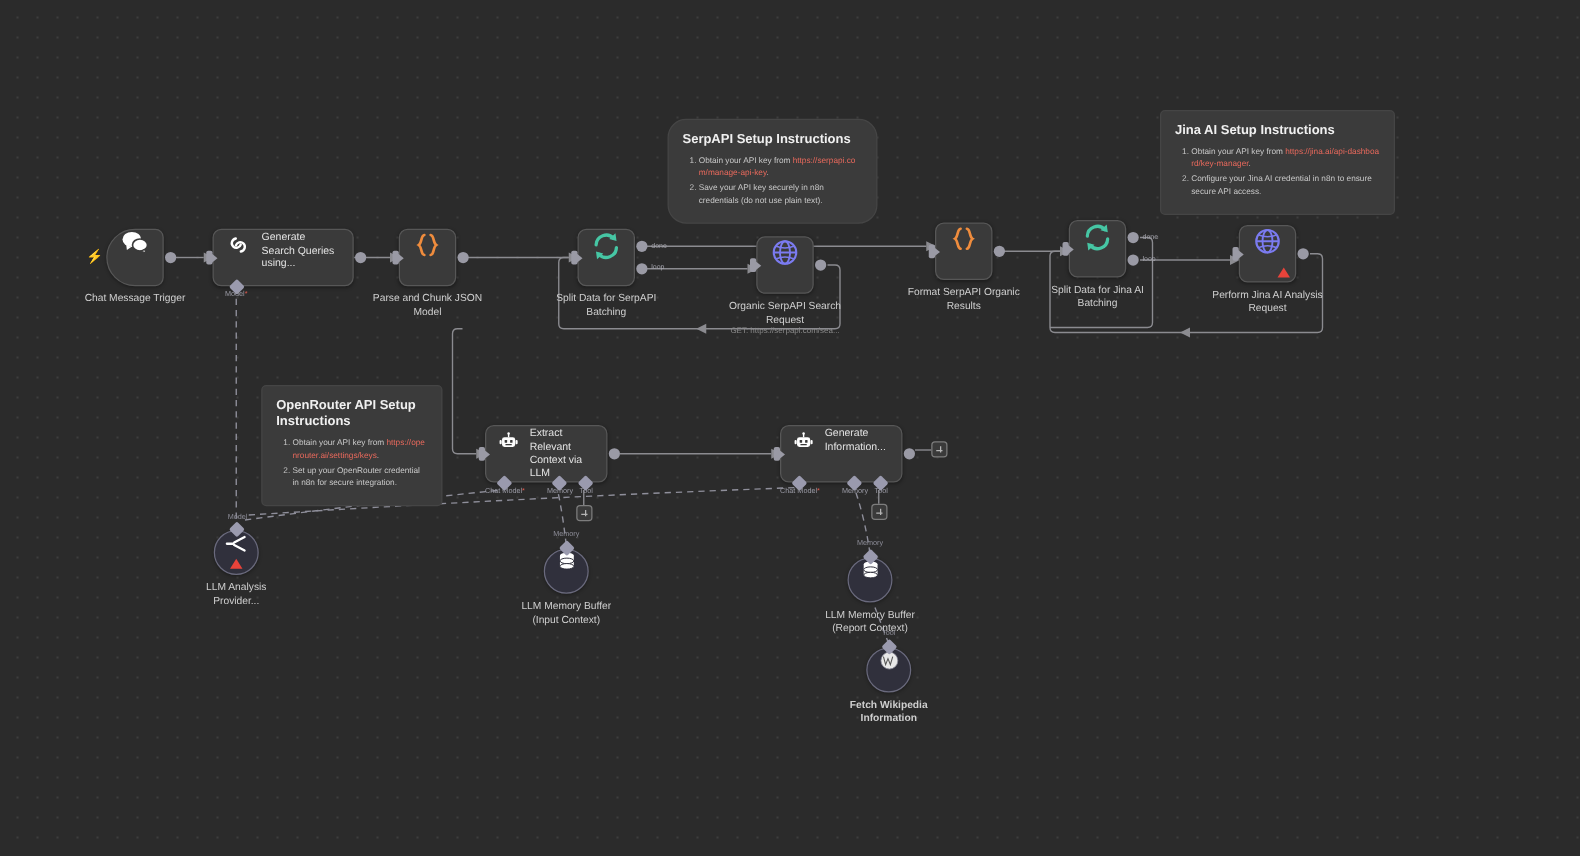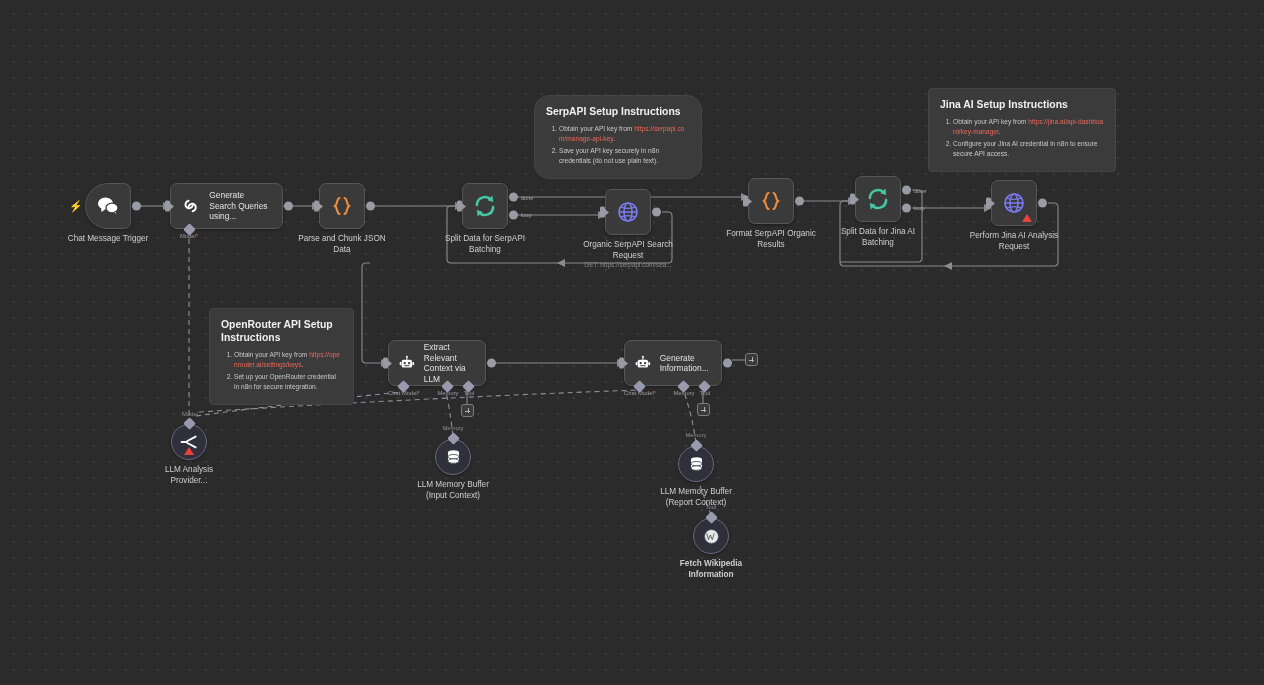--- a/index.html
+++ b/index.html
@@ -18,21 +18,21 @@
     background-position: 6px 6px;
   }
   #edges { position: absolute; inset: 0; width: 1264px; height: 685px; pointer-events: none; }
 
   
   .node {
     position: absolute;
     background: #3a3a3a;
     border: 1px solid #575757;
     border-radius: 7px;
-    display: flex; align-items: center;
+    display: flex; 
     box-shadow: 0 1px 3px rgba(0,0,0,.35);
   }
   .node.square { width: 46px; height: 46px; justify-content: center; }
   .node.wide { height: 46px; padding: 0 10px; gap: 9px; }
   .node.trigger {
     width: 46px; height: 46px; justify-content: center;
     border-top-left-radius: 24px; border-bottom-left-radius: 24px;
   }
   .node.round {
     border-radius: 50%;
@@ -255,21 +255,21 @@
   </div>
 
   <div class="node square" style="left:319px; top:183px;">
     <svg width="24" height="24" viewBox="0 0 24 24">
       <path d="M9.5 4 C6.5 4.4 7.8 10.2 5 12 C7.8 13.8 6.5 19.6 9.5 20" fill="none" stroke="#ef8c3d" stroke-width="2.1" stroke-linecap="round"></path>
       <path d="M14.5 4 C17.5 4.4 16.2 10.2 19 12 C16.2 13.8 17.5 19.6 14.5 20" fill="none" stroke="#ef8c3d" stroke-width="2.1" stroke-linecap="round"></path>
     </svg>
     <span class="port-in"></span>
     <span class="port-out"></span>
     <span class="node-label">Parse and Chunk JSON
-Data</span>
+Model</span>
   </div>
 
   <div class="node square" style="left:462px; top:183px;">
     <svg width="26" height="26" viewBox="0 0 24 24">
       <path d="M4.5 11 A7.5 7.5 0 0 1 17.5 6.2" fill="none" stroke="#46c6a4" stroke-width="2.4" stroke-linecap="round"></path>
       <polygon points="18.8,2.4 19.6,8.2 14.2,6.6" fill="#46c6a4"></polygon>
       <path d="M19.5 13 A7.5 7.5 0 0 1 6.5 17.8" fill="none" stroke="#46c6a4" stroke-width="2.4" stroke-linecap="round"></path>
       <polygon points="5.2,21.6 4.4,15.8 9.8,17.4" fill="#46c6a4"></polygon>
     </svg>
     <span class="port-in"></span>

